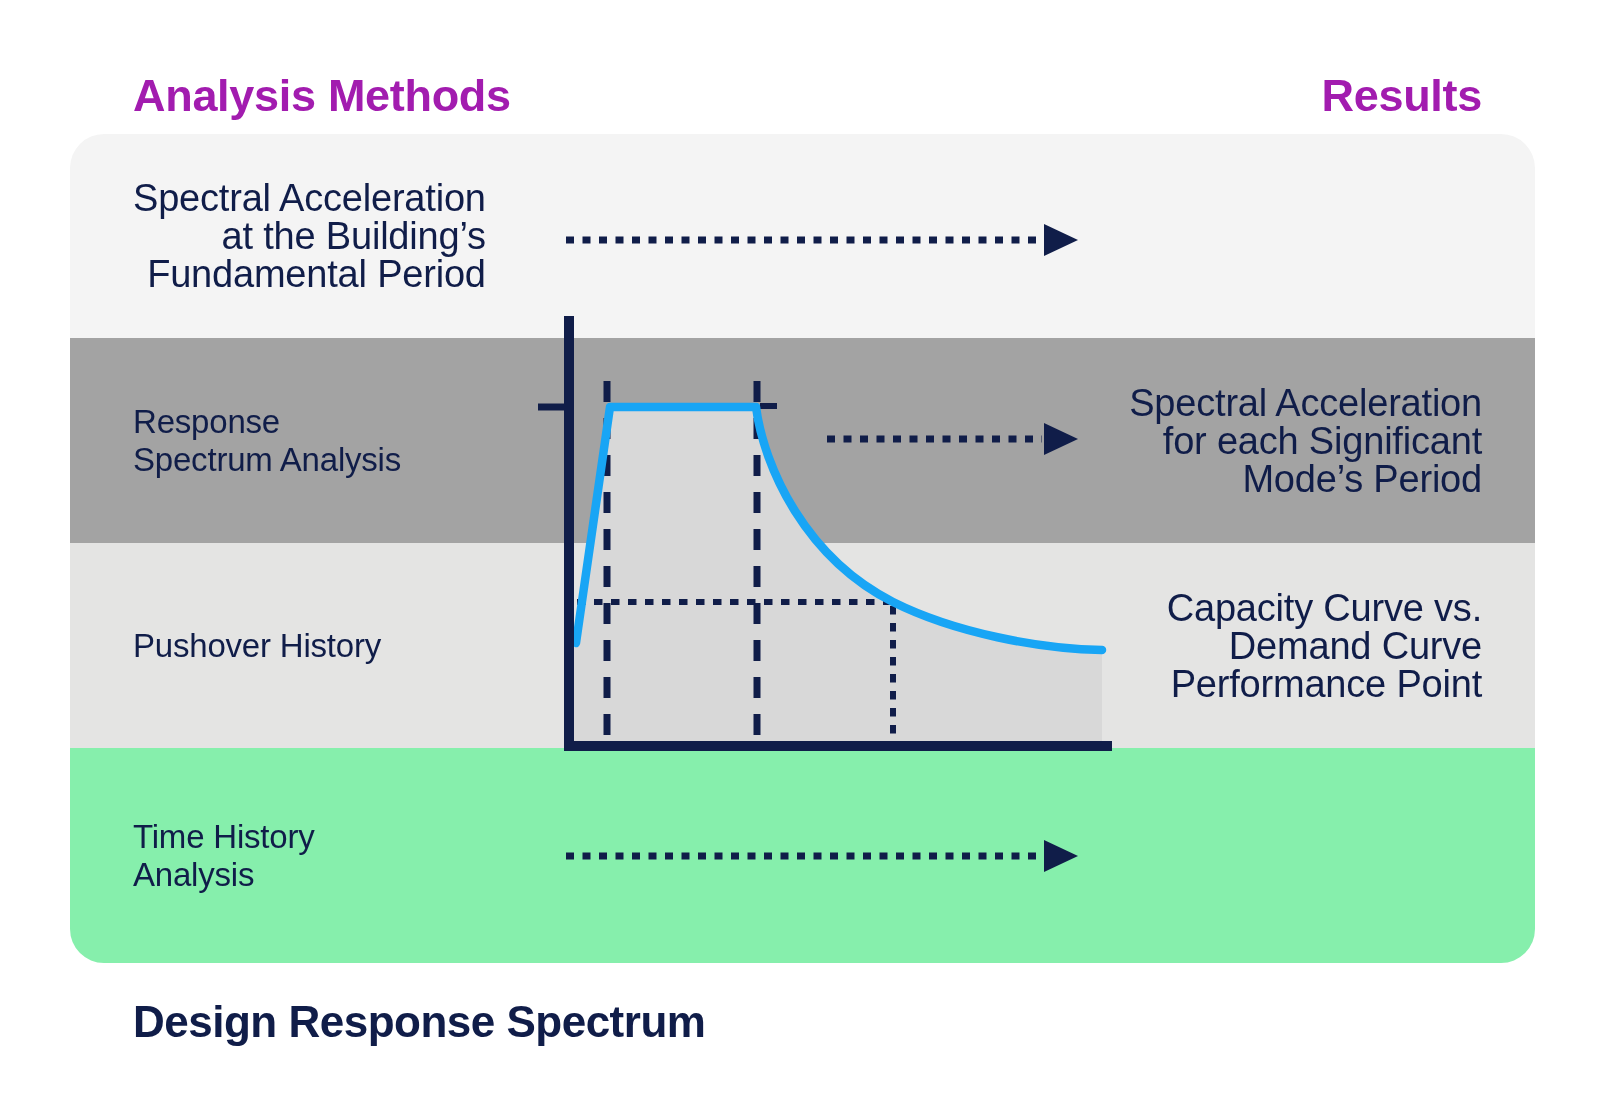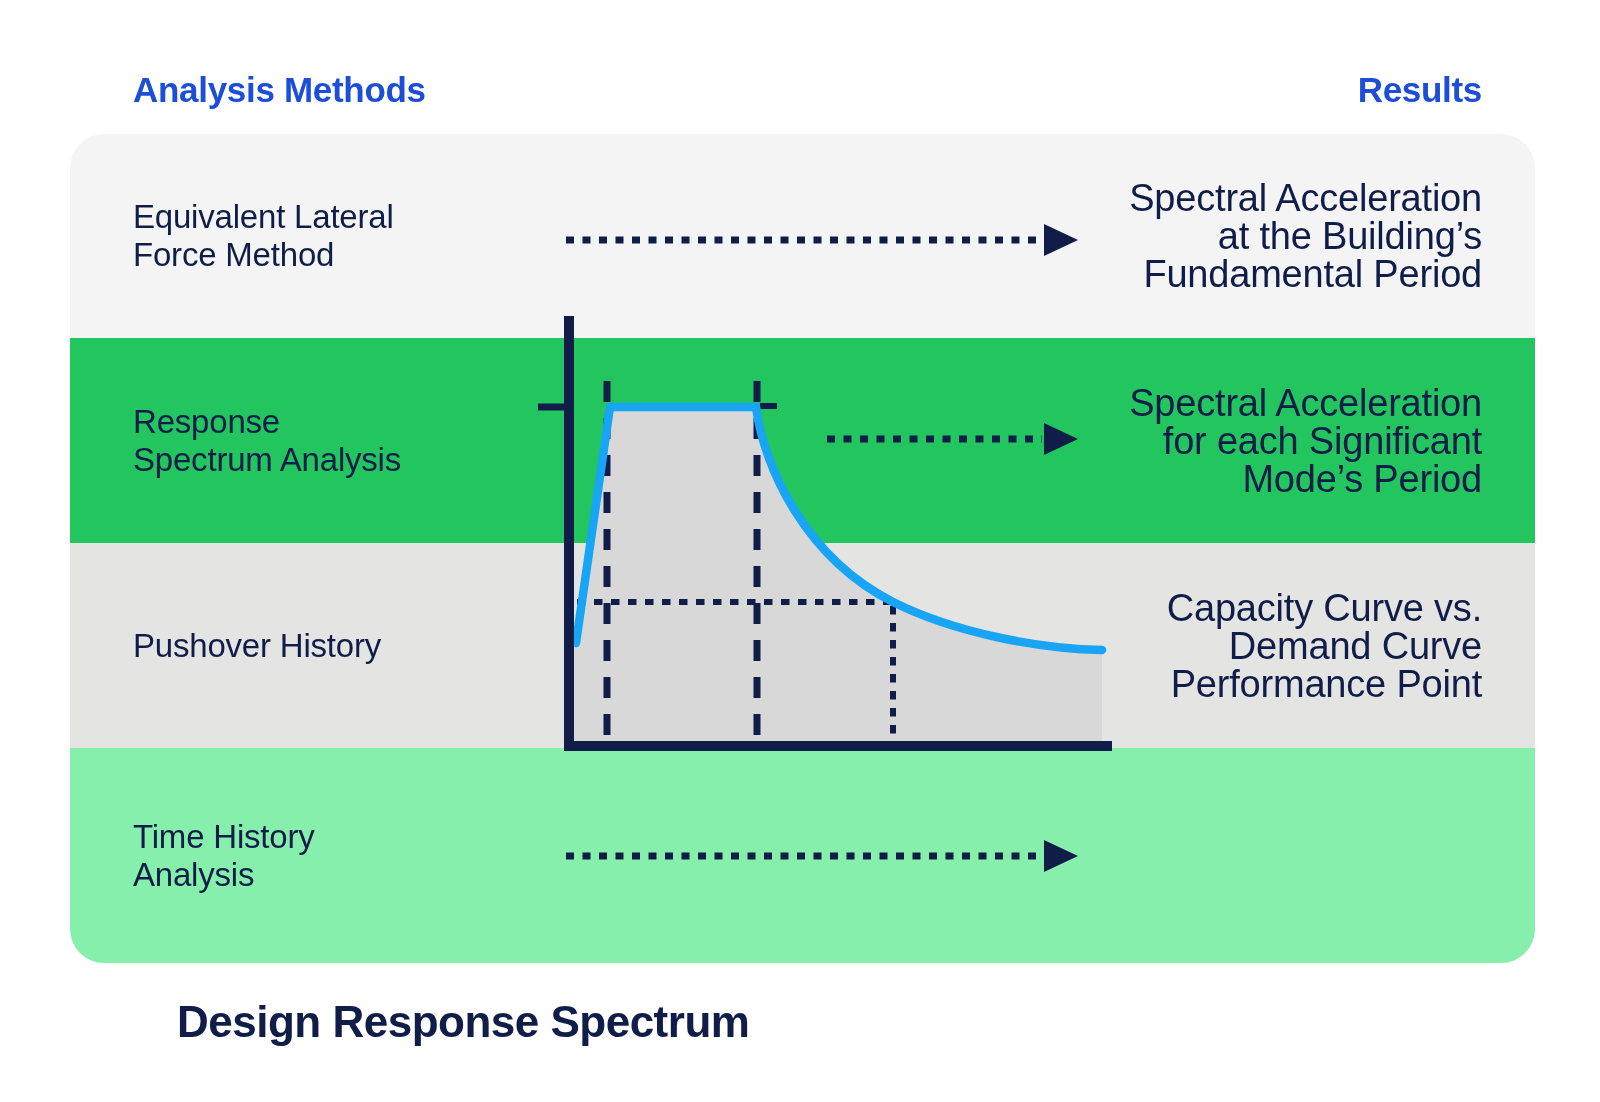--- a/index.html
+++ b/index.html
@@ -1,58 +1,56 @@
 <!DOCTYPE html>
 <html><head>
 <meta charset="utf-8">
 <style>
   html,body{margin:0;padding:0;background:#ffffff;}
   .canvas{
     position:relative;width:1600px;height:1102px;background:#ffffff;overflow:hidden;
     font-family:"Liberation Sans","DejaVu Sans",sans-serif;color:#101D49;
   }
-  .hdr{position:absolute;top:70px;font-size:35px;font-weight:700;letter-spacing:-0.3px;color:#1d4ed8;}
+  .hdr{position:absolute;top:70px;font-size:45px;font-weight:700;letter-spacing:-0.3px;color:#a21caf;}
   .hdr-left{left:133px;}
   .hdr-right{right:118px;text-align:right;margin-left:32px;}
   .panel{
     position:absolute;left:70px;top:134px;width:1465px;height:829px;
     border-radius:34px;overflow:hidden;display:flex;flex-direction:column;
   }
   .band{display:flex;align-items:center;justify-content:space-between;
         padding-left:63px;padding-right:53px;box-sizing:border-box;}
   .band-1{height:204px;background:#F4F4F4;}
-  .band-2{height:205px;background:#22c55e;}
+  .band-2{height:205px;background:#a3a3a3;}
   .band-3{height:205px;background:#E4E4E3;}
   .band-4{height:215px;background:#86efac;}
   .method-label{
     font-size:33px;line-height:38px;letter-spacing:-0.2px;white-space:pre-line;
     color:#101D49;text-align:left;
   }
   .result-label{
     font-size:38px;line-height:38px;letter-spacing:-0.2px;white-space:pre-line;
     color:#101D49;text-align:right;
   }
   .overlay{position:absolute;left:0;top:0;width:1600px;height:1102px;}
   .footer-title{
     position:absolute;left:133px;top:997px;font-size:44px;font-weight:700;
-    letter-spacing:-0.5px;color:#101D49;margin-left:44px;
+    letter-spacing:-0.5px;color:#101D49;
   }
 </style>
 </head>
 <body>
 
 <div class="canvas">
 
   <div class="hdr hdr-left">Analysis Methods</div>
   <div class="hdr hdr-right">Results</div>
 
   <div class="panel">
     <div class="band band-1">
-      <div class="method-label">Equivalent Lateral
-Force Method</div>
       <div class="result-label">Spectral Acceleration
 at the Building’s
 Fundamental Period</div>
     </div>
     <div class="band band-2">
       <div class="method-label">Response
 Spectrum Analysis</div>
       <div class="result-label">Spectral Acceleration
 for each Significant
 Mode’s Period</div>

